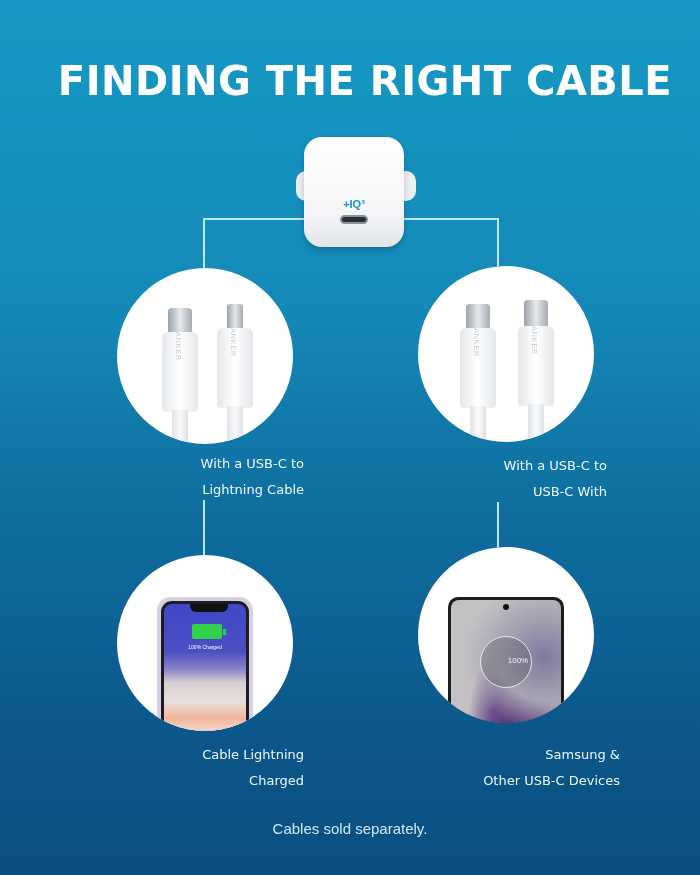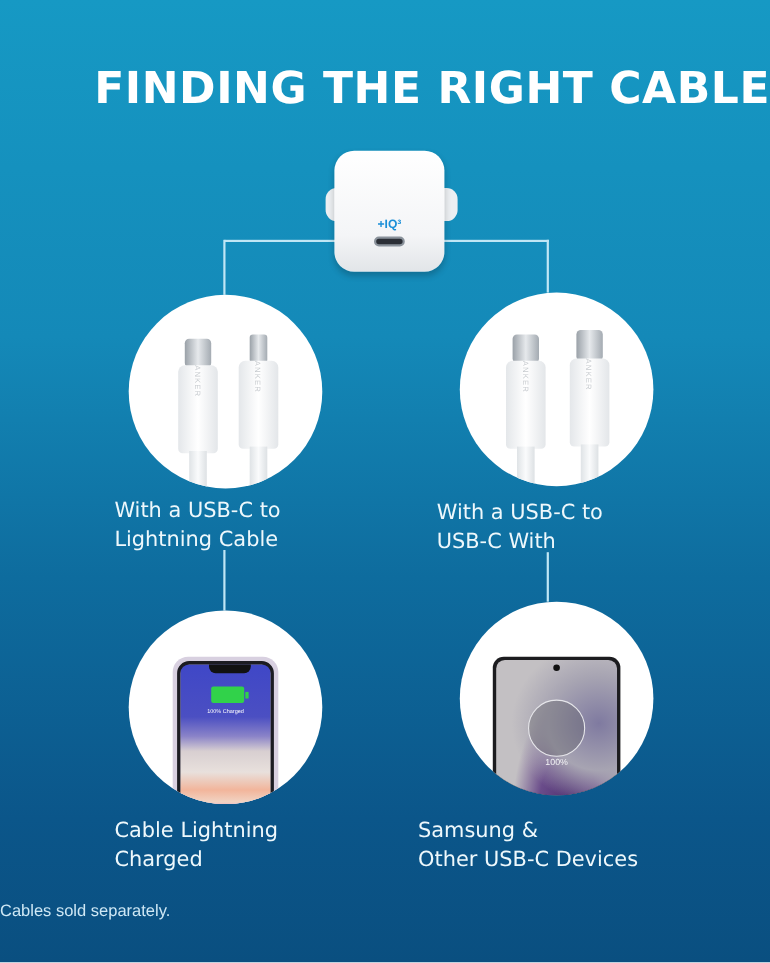--- a/index.html
+++ b/index.html
@@ -3,33 +3,33 @@
 <meta charset="utf-8">
 <style>
   * { margin:0; padding:0; box-sizing:border-box; }
   body { width:700px; height:875px; overflow:hidden; font-family:"Liberation Sans", sans-serif; }
   .page {
     position:relative; width:700px; height:875px;
     background: linear-gradient(180deg, #1699c4 0%, #1489b8 35%, #0e6c9e 60%, #0b568a 85%, #0a4f80 100%);
     color:#fff;
   }
   .title {
-    position:absolute; top:58px; left:0; width:700px; text-align:right;
+    position:absolute; top:58px; left:0; width:700px; text-align:center;
     font-family:"DejaVu Sans", sans-serif; font-weight:bold; font-size:40px; letter-spacing:0.5px;
     padding-left:30px; color:#fff;
   }
   .line { position:absolute; background:#bfe6f5; }
   .circle {
     position:absolute; width:176px; height:176px; border-radius:50%; background:#fff; overflow:hidden;
   }
   .label {
-    position:absolute; text-align:left; font-family:"DejaVu Sans", sans-serif; font-size:19px; line-height:26px; color:#eef8fc;
+    position:absolute; text-align:right; font-family:"DejaVu Sans", sans-serif; font-size:13px; line-height:26px; color:#eef8fc;
   }
   .footnote {
-    position:absolute; top:820px; left:0; width:700px; font-size:15px; color:#cfe8f5;
+    position:absolute; top:820px; left:0; width:700px; text-align:center; font-size:15px; color:#cfe8f5;
   }
   
   .charger { position:absolute; left:290px; top:137px; width:130px; height:112px; }
   .charger .prong-l { position:absolute; left:6px; top:34px; width:24px; height:30px; background:#eceff2; border-radius:10px 0 0 10px; }
   .charger .prong-r { position:absolute; right:4px; top:34px; width:24px; height:30px; background:#eceff2; border-radius:0 10px 10px 0; }
   .charger .body {
     position:absolute; left:14px; top:0; width:100px; height:110px; border-radius:18px;
     background:linear-gradient(180deg,#ffffff 0%,#f4f5f7 70%,#e2e5e8 100%);
     box-shadow:0 3px 6px rgba(0,0,0,0.2);
   }
@@ -49,21 +49,21 @@
   .iphone .batt::after { content:""; position:absolute; right:-4px; top:5px; width:3px; height:6px; background:#31d24a; }
   .iphone .charged { position:absolute; left:0; width:100%; top:40px; text-align:center; font-size:5px; color:#fff; }
   
   .samsung { position:absolute; left:30px; top:50px; width:116px; height:150px; border-radius:10px; background:#1c1c1f; padding:3px; }
   .samsung .screen { width:100%; height:100%; border-radius:8px; position:relative; overflow:hidden;
      background:radial-gradient(ellipse at 85% 40%, #7f7aa0 0%, #a7a4b2 35%, transparent 60%),
                 radial-gradient(ellipse at 60% 100%, #4b2d6e 0%, #6a4c8a 30%, transparent 55%),
                 #c3c0c3; }
   .samsung .cam { position:absolute; left:52px; top:4px; width:6px; height:6px; border-radius:50%; background:#111; }
   .samsung .ring { position:absolute; left:29px; top:36px; width:52px; height:52px; border-radius:50%; border:1px solid #e6e6ea; background:rgba(90,90,95,0.35); }
-  .samsung .pct { position:absolute; left:0; width:100%; top:19px; text-align:center; font-size:8px; color:#f4f4f6;margin-top:32px; }
+  .samsung .pct { position:absolute; left:12px; width:100%; top:19px; text-align:center; font-size:8px; color:#f4f4f6; }
 </style>
 </head>
 <body>
 
 <div class="page">
   <div class="title">FINDING THE RIGHT CABLE</div>
 
   <div class="line" style="left:204px; top:218px; width:295px; height:2px;"></div>
   <div class="line" style="left:203px; top:218px; width:2px; height:50px;"></div>
   <div class="line" style="left:497px; top:218px; width:2px; height:48px;"></div>

